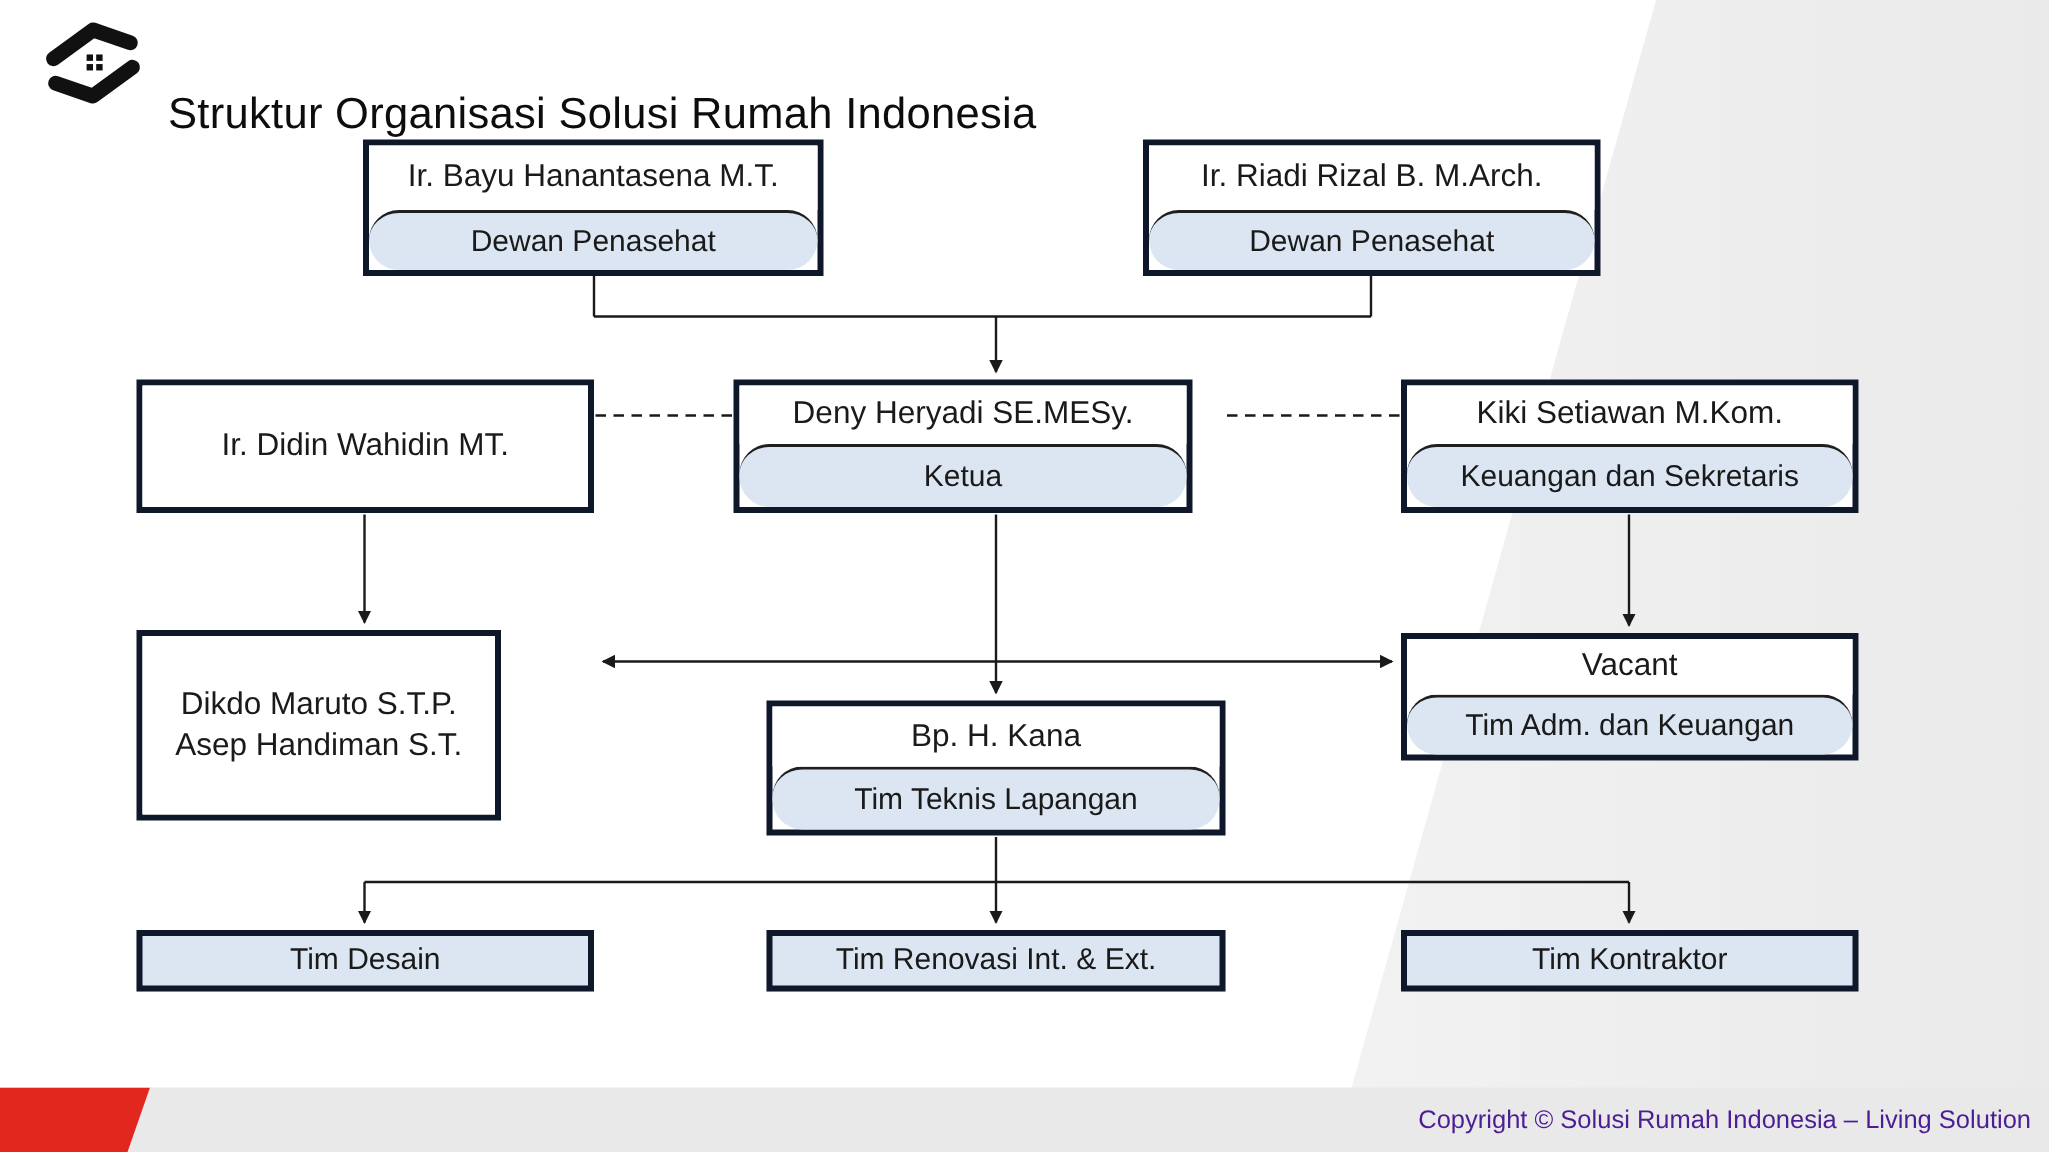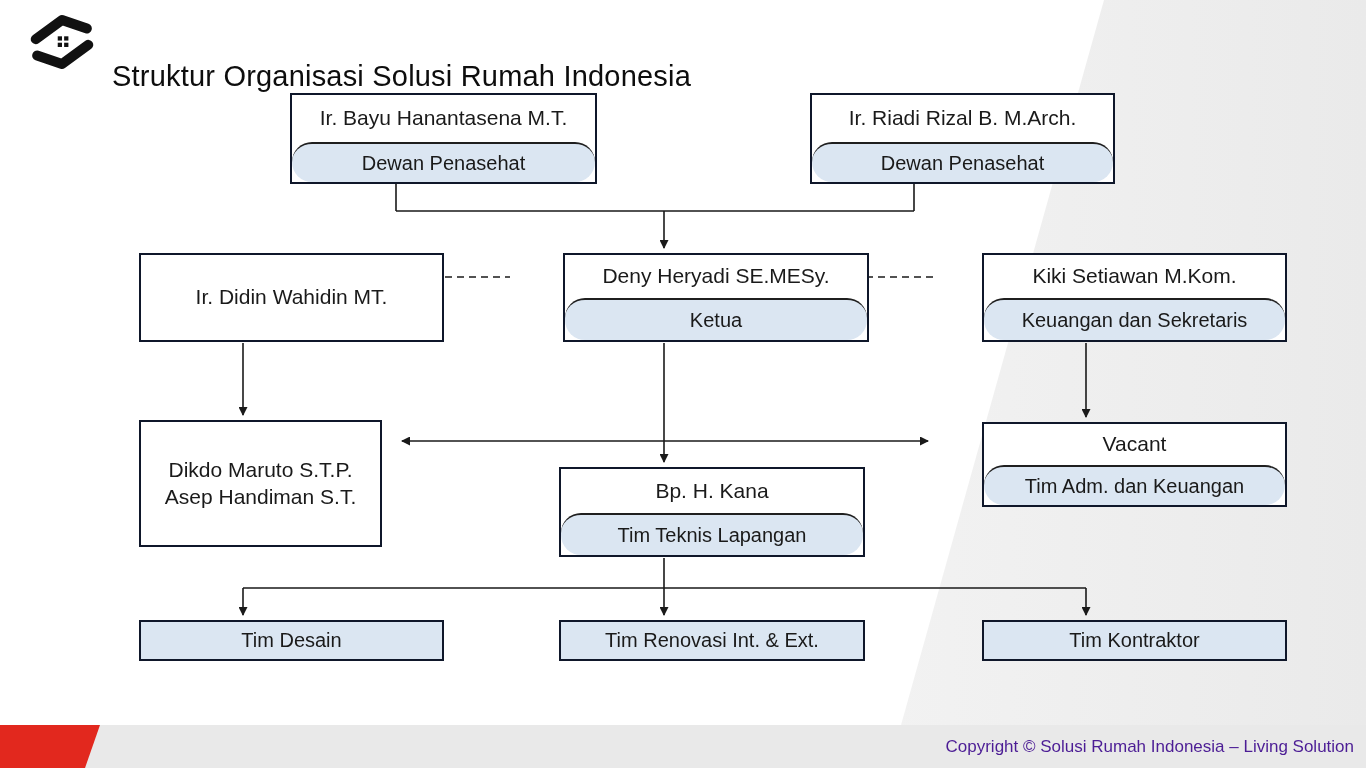--- a/index.html
+++ b/index.html
@@ -17,26 +17,25 @@
   .header{position:absolute;left:0;top:0;width:100%;height:80px;}
   .logo{position:absolute;left:26px;top:10px;width:72px;height:64px;}
   .title{
     position:absolute;left:112px;top:22px;
     font-size:29px;font-weight:normal;color:#0d0d0d;
     letter-spacing:0.2px;white-space:nowrap;margin-top:38px;
   }
   
   .node{
     position:absolute;
-    border:2px solid #0f172a;
+    border:4px solid #0f172a;
     background:#ffffff;
     display:flex;flex-direction:column;
     box-sizing:border-box;
     font-size:21px;
-    margin-left:48px;
   }
   .node .name{
     flex:1;display:flex;align-items:center;justify-content:center;
     background:#ffffff;text-align:center;line-height:1.25;
     flex-direction:column;
   }
   .node .role{
     display:flex;align-items:center;justify-content:center;
     background:#dbe6f2;border-top:2px solid #1f1f1f;
     font-size:20px;
@@ -125,21 +124,21 @@
     <div class="role" style="height:38px">Dewan Penasehat</div>
   </div>
   <div class="node" style="left:762px;top:93px;width:305px;height:91px">
     <div class="name">Ir. Riadi Rizal B. M.Arch.</div>
     <div class="role" style="height:38px">Dewan Penasehat</div>
   </div>
 
   <div class="node" style="left:91px;top:253px;width:305px;height:89px">
     <div class="name">Ir. Didin Wahidin MT.</div>
   </div>
-  <div class="node" style="left:515px;top:253px;width:306px;height:89px">
+  <div class="node" style="left:489px;top:253px;width:306px;height:89px">
     <div class="name">Deny Heryadi SE.MESy.</div>
     <div class="role" style="height:40px">Ketua</div>
   </div>
   <div class="node" style="left:934px;top:253px;width:305px;height:89px">
     <div class="name">Kiki Setiawan M.Kom.</div>
     <div class="role" style="height:40px">Keuangan dan Sekretaris</div>
   </div>
 
   <div class="node" style="left:91px;top:420px;width:243px;height:127px">
     <div class="name">

